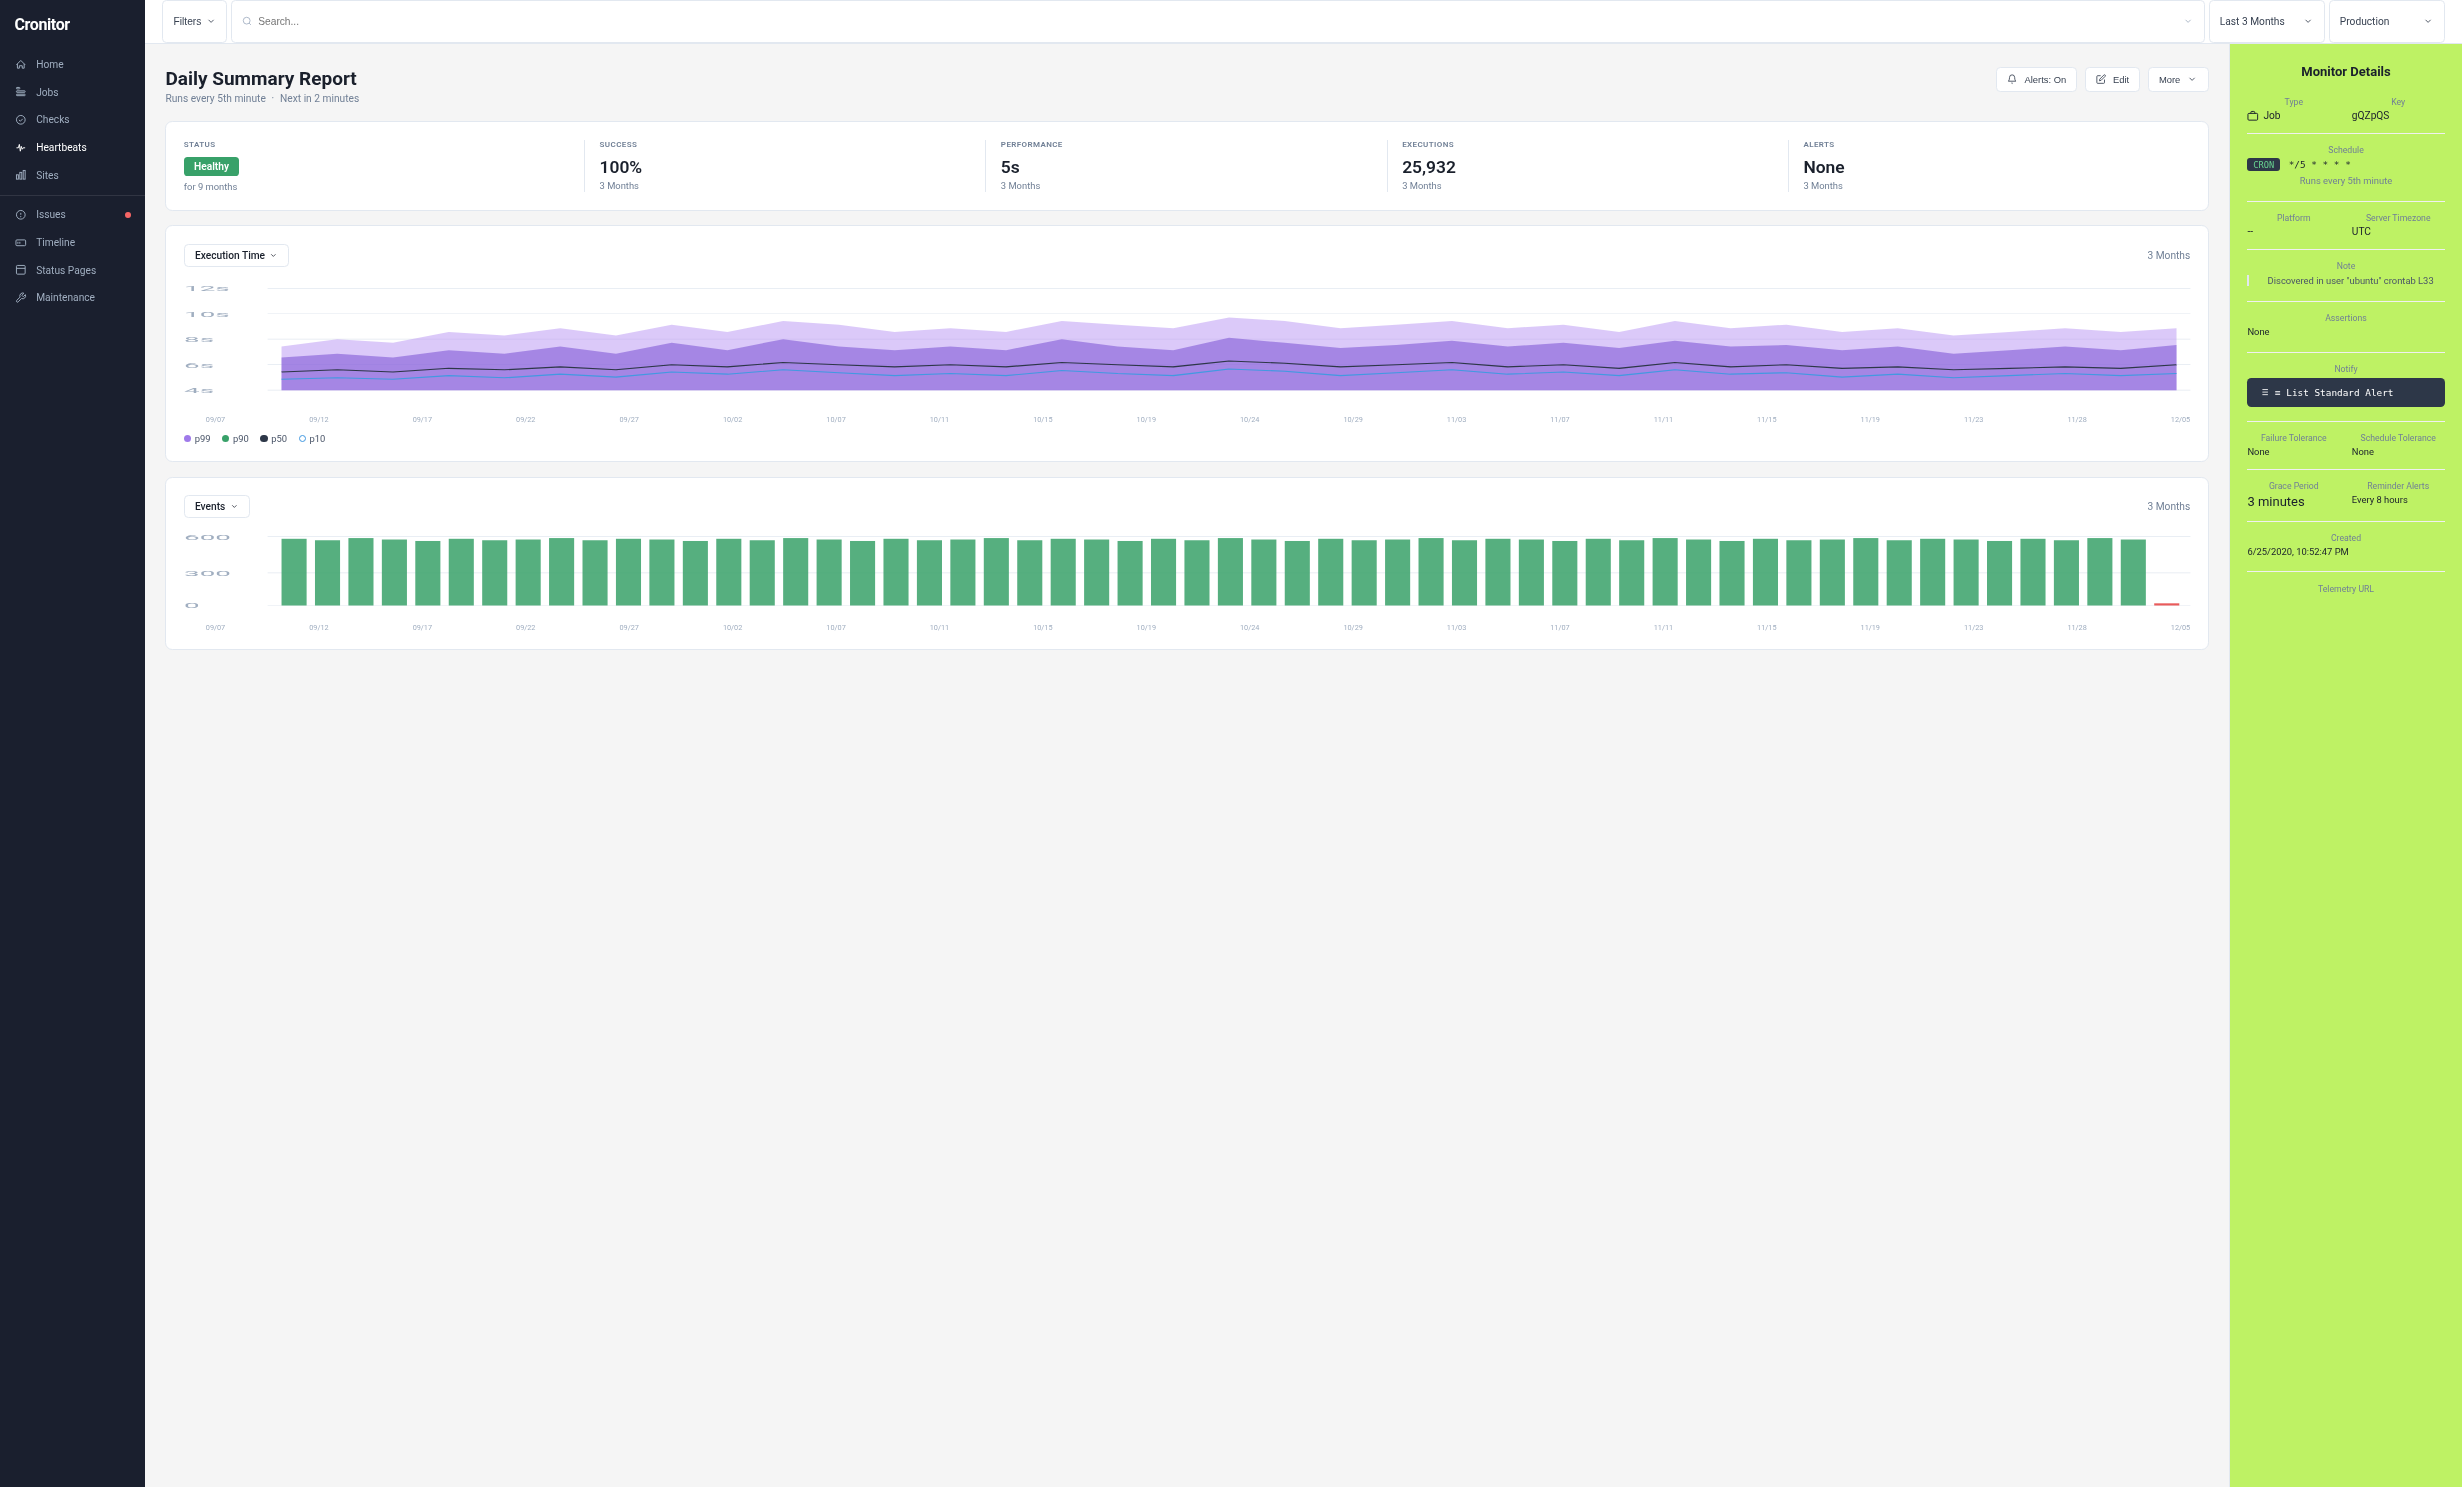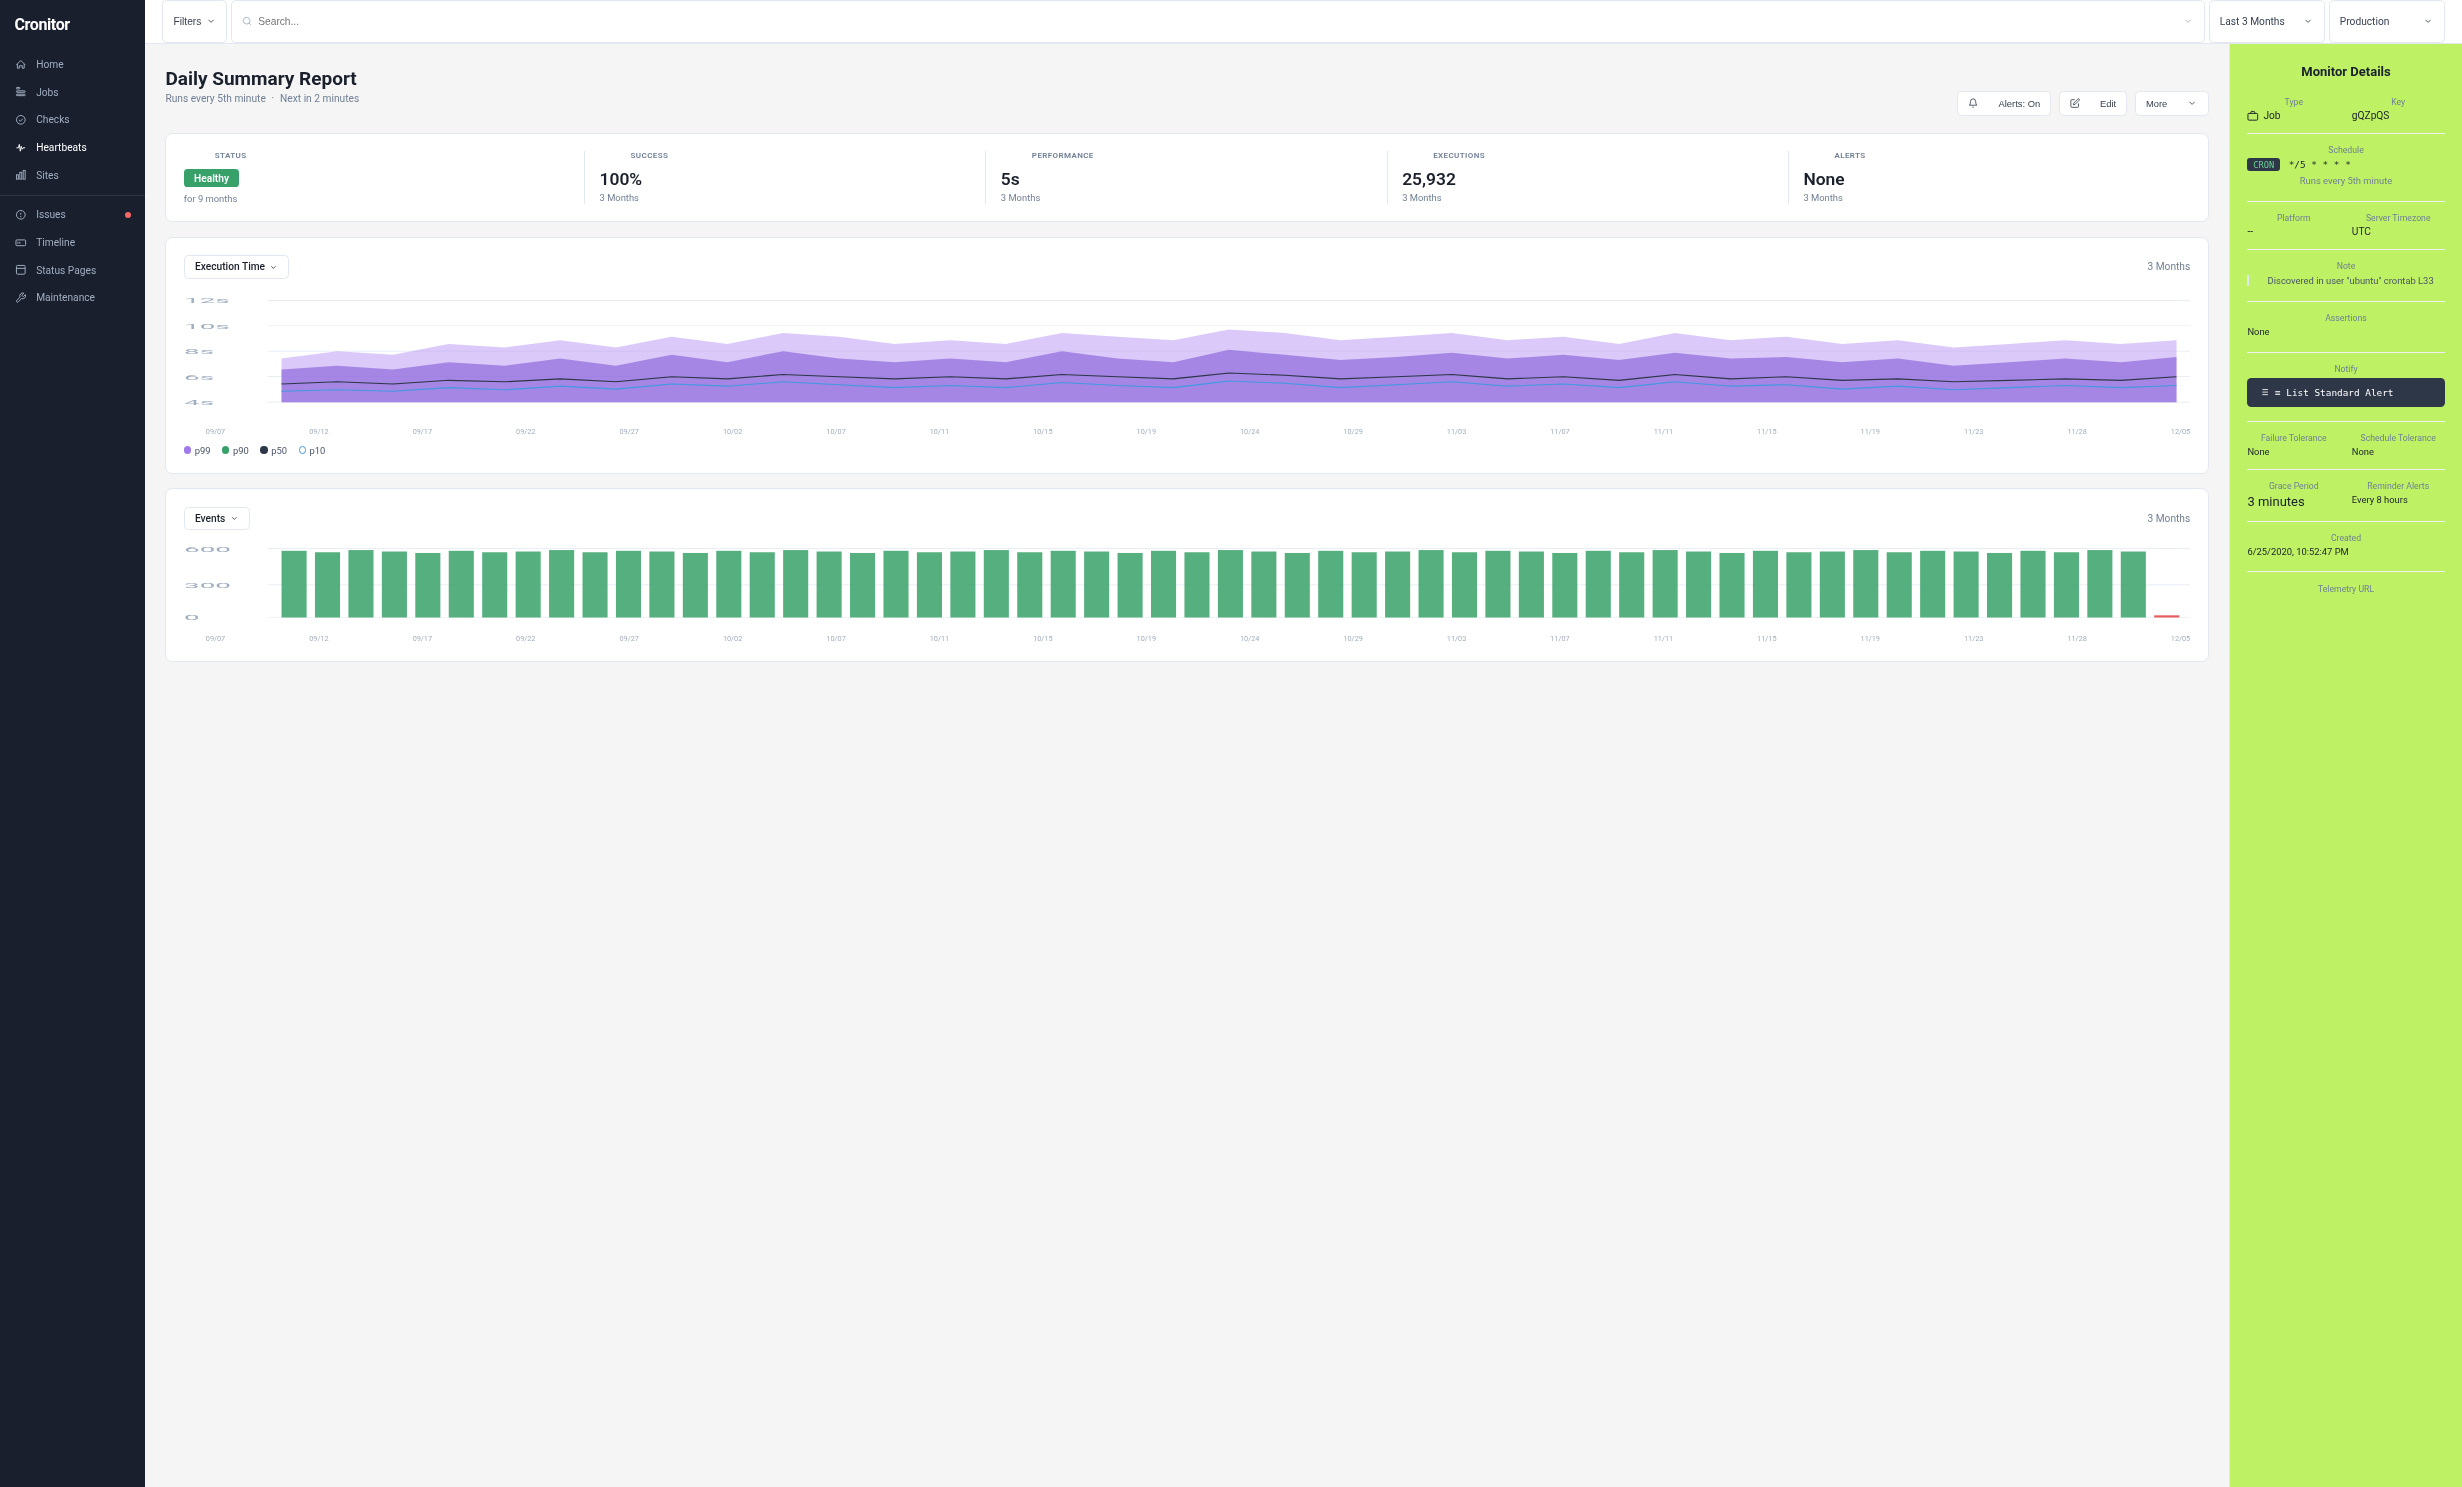--- a/index.html
+++ b/index.html
@@ -92,37 +92,37 @@
       flex: 1; overflow-y: auto; padding: 23px 20.4px;
     }
 
     
     .page-header { margin-bottom: 17.4px; display: flex; justify-content: space-between; align-items: flex-start; }
     .page-header-left {}
     .page-title { font-size: 19px; font-weight: 700; color: #1a202c; margin-bottom: 2.9px; }
     .page-subtitle { font-size: 10.2px; color: #718096; display: flex; align-items: center; gap: 5.8px; }
     .page-header-actions { display: flex; align-items: center; gap: 7.3px; }
     .action-btn {
-      display: flex; align-items: center; gap: 20px;
+      display: flex; align-items: center; gap: 7px;
       border: 0.7px solid #e2e8f0; background: #fff;
       padding: 5.8px 10.2px; border-radius: 4.4px; cursor: pointer;
-      font-size: 9.4px; color: #374151; margin-top: 24px;
+      font-size: 9.4px; color: #374151;
     }
 
     
     .stats-card {
       background: #fff; border: 0.7px solid #e2e8f0; border-radius: 7.3px;
       padding: 17.4px; margin-bottom: 14.5px;
       display: grid; grid-template-columns: 1fr 1fr 1fr 1fr 1fr;
       gap: 0;
     }
     .stat-item { padding: 0 14.5px; border-right: 0.7px solid #e2e8f0; }
     .stat-item:first-child { padding-left: 0; }
     .stat-item:last-child { border-right: none; }
-    .stat-label { font-size: 8px; font-weight: 600; color: #718096; letter-spacing: 0.4px; text-transform: uppercase; margin-bottom: 8.7px; margin-left: 31px; }
+    .stat-label { font-size: 8px; font-weight: 600; color: #718096; letter-spacing: 0.4px; text-transform: uppercase; margin-bottom: 8.7px; }
     .stat-value { font-size: 17.4px; font-weight: 600; color: #1a202c; margin-bottom: 2.9px; }
     .stat-sub { font-size: 9.4px; color: #718096; }
     .healthy-badge {
       display: inline-block; background: #38a169; color: #fff;
       padding: 3.6px 10.2px; border-radius: 3.6px; font-size: 10.2px; font-weight: 600;
       margin-bottom: 5.8px;
     }
 
     
     .chart-card {

